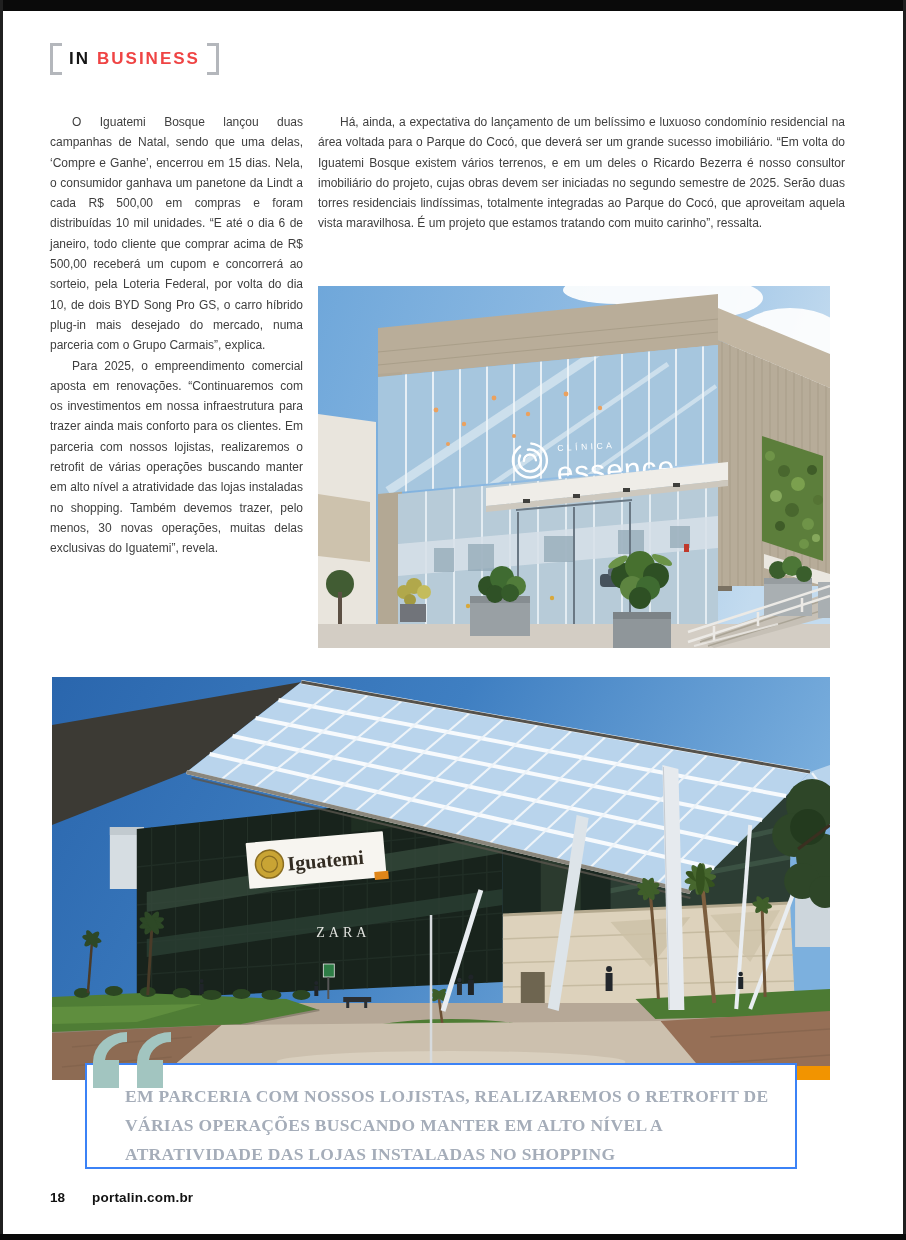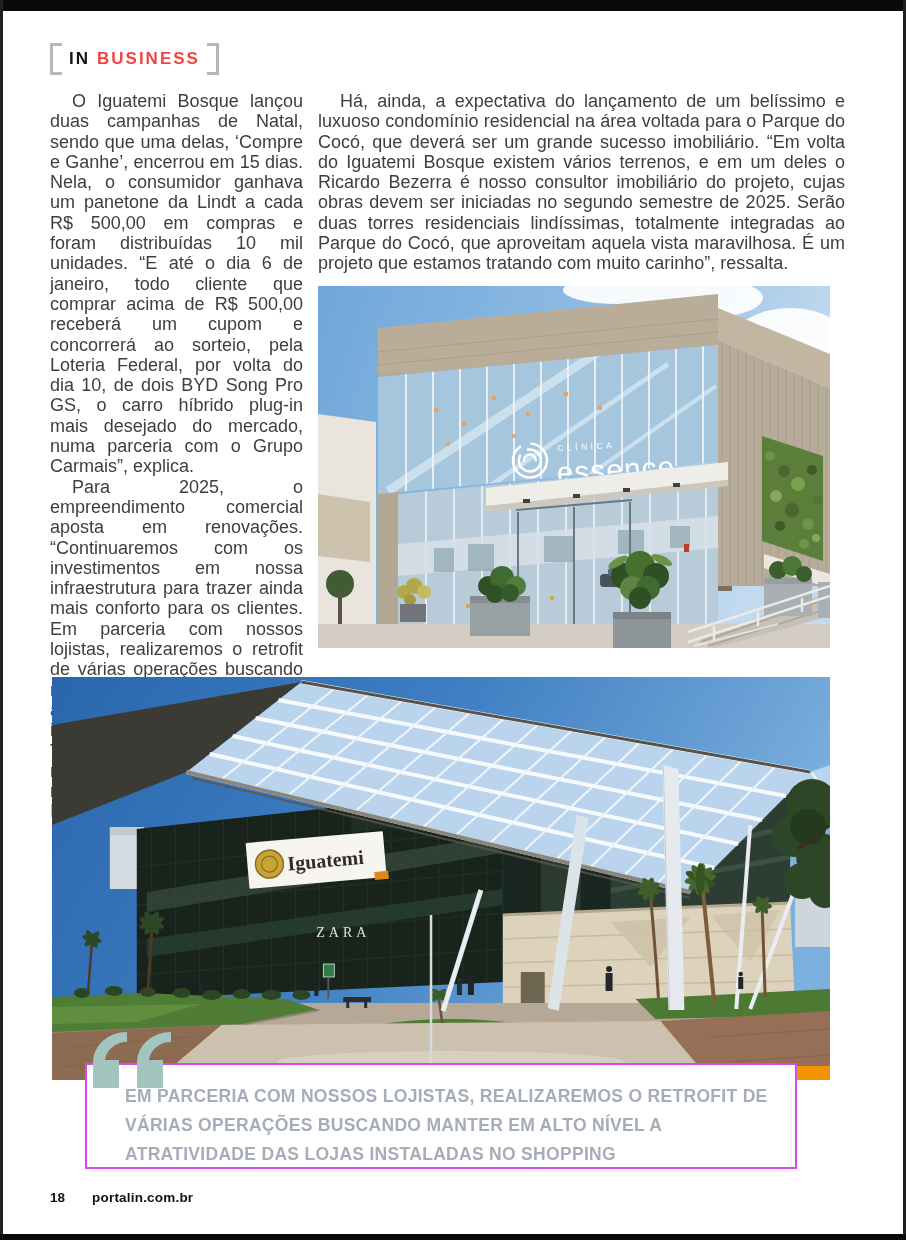--- a/index.html
+++ b/index.html
@@ -11,33 +11,33 @@
   .edge-bottom{position:absolute;left:0;right:0;bottom:0;height:6px;background:#0a0a0a;}
 
   .header{position:absolute;left:50px;top:44px;display:flex;align-items:center;gap:7px;height:30px;}
   .bracket{width:9px;height:26px;border:3px solid #b4b7bc;display:inline-block;}
   .bracket.l{border-right:none;}
   .bracket.r{border-left:none;}
   .brand{font-size:17px;font-weight:800;letter-spacing:2px;display:flex;gap:7px;}
   .brand .b1{color:#151515;}
   .brand .b2{color:#ef4444;}
 
-  .col{position:absolute;top:91px;color:#3e3e3e;font-size:18px;line-height:20.3px;
+  .col{position:absolute;top:112px;color:#3e3e3e;font-size:12px;line-height:20.3px;
        text-align:justify;}
   .col p{margin:0;text-indent:22px;}
   .col-left{left:50px;width:253px;}
   .col-right{left:318px;width:527px;}
 
   .photo{position:absolute;overflow:hidden;}
   .photo svg{display:block;width:100%;height:100%;}
   .photo-clinic{left:318px;top:286px;width:512px;height:362px;}
   .photo-mall{left:52px;top:677px;width:778px;height:403px;}
 
   .quote-box{position:absolute;left:85px;top:1063px;width:712px;height:106px;
-             background:#ffffff;border:2px solid #d946ef;box-sizing:border-box;}
+             background:#ffffff;border:2px solid #3b82f6;box-sizing:border-box;font-family:Liberation Serif, serif;}
   .quote-text{position:absolute;left:38px;top:17px;max-width:650px;
               color:#a5adb9;font-size:17.5px;font-weight:600;line-height:29px;
               letter-spacing:0.3px;text-transform:uppercase;}
   .quote-mark{position:absolute;left:93px;top:1032px;width:80px;height:58px;}
 
   .footer{position:absolute;left:50px;top:1190px;display:flex;align-items:flex-start;gap:11px;
           color:#111111;font-size:13.5px;}
   .footer .num{font-weight:800;}
   .footer .site{font-weight:700;letter-spacing:0.2px;margin-left:16px;}
 </style>

